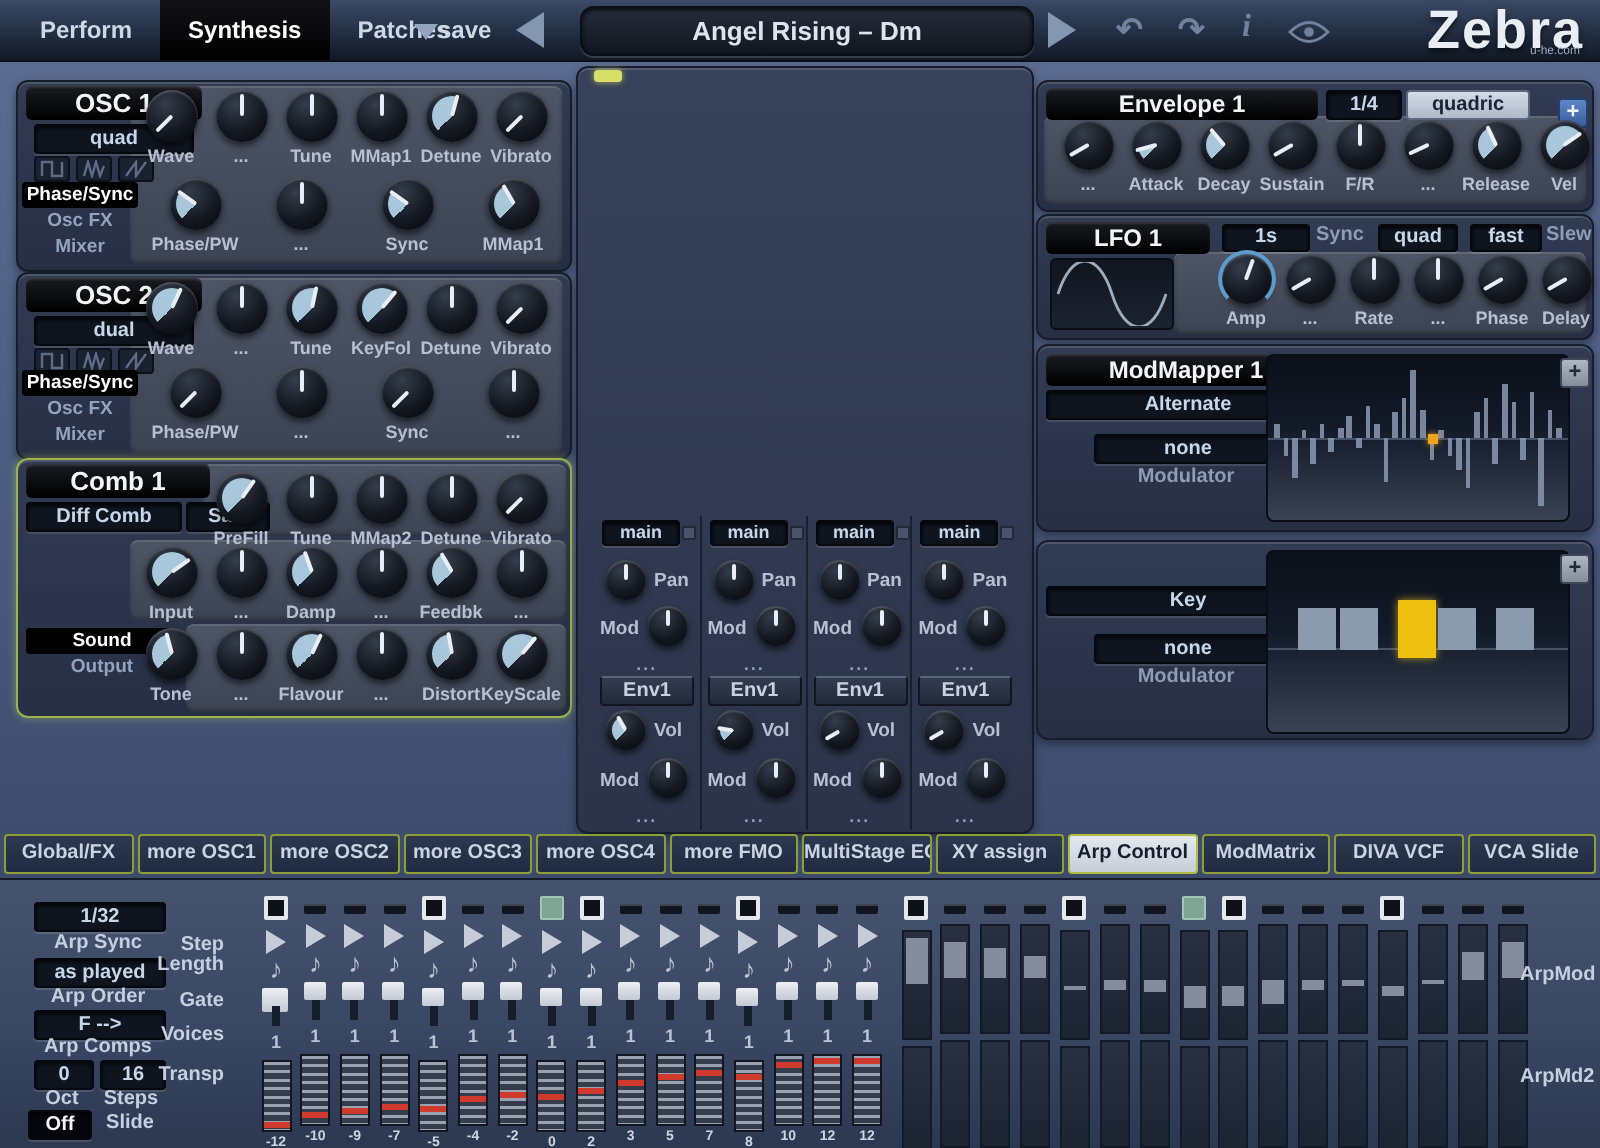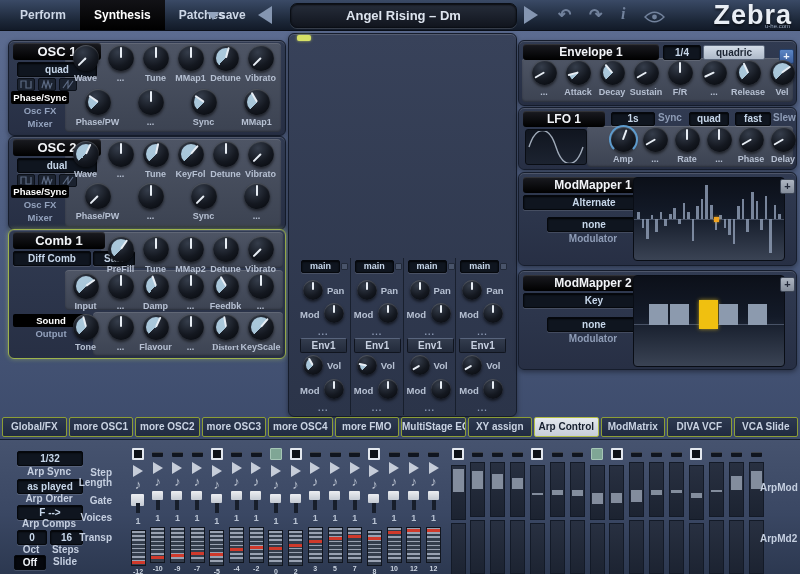--- a/index.html
+++ b/index.html
@@ -429,21 +429,21 @@
             <div class="ptr" style="transform: rotate(25deg);"></div>
           </div>
           <div class="klab">Flavour</div>
         </div>
         <div class="kcell" style="width: 35px;">
           <div class="knob" style="height: 26px; width: 26px;">
             <div class="ptr" style="transform: rotate(0deg);"></div>
           </div>
           <div class="klab">...</div>
         </div>
-        <div class="kcell" style="width: 35px; font-family: Liberation Serif, serif;">
+        <div class="kcell" style="width: 35px;">
           <div class="knob" style="height: 26px; width: 26px;">
             <div class="arcfill" style="background: conic-gradient(from -135deg, rgba(180, 212, 232, 0.92) 0deg, rgba(180, 212, 232, 0.92) 125deg, rgba(0, 0, 0, 0) 125deg);"></div>
             <div class="ptr" style="transform: rotate(-10deg);"></div>
           </div>
           <div class="klab">Distort</div>
         </div>
         <div class="kcell" style="width: 35px;">
           <div class="knob" style="height: 26px; width: 26px;">
             <div class="arcfill" style="background: conic-gradient(from -135deg, rgba(180, 212, 232, 0.92) 0deg, rgba(180, 212, 232, 0.92) 175deg, rgba(0, 0, 0, 0) 175deg);"></div>
             <div class="ptr" style="transform: rotate(40deg);"></div>
@@ -710,21 +710,20 @@
           <div class="mbar" style="left: 133.24px; top: 50%; height: 34.2px;"></div>
           <div class="mbar" style="left: 137.8px; bottom: 50%; height: 14.4px;"></div>
           <div class="mbar" style="left: 142.36px; bottom: 50%; height: 5.4px;"></div>
           <div class="mmarker" style="left: 77.52px; top: 36.5px;"></div>
         </div>
     </div>
     <div class="plusbtn plusgray" style="left:261px;top:6px">+</div>
   </div>
 
   <div class="panel" style="left:518px;top:270px;width:277px;height:98px">
-    <div class="tbox" style="left:4px;top:4px;width:140px;height:16px;font-size:12px;line-height:16px">ModMapper 2</div>
     <div class="vbox" style="left:4px;top:22px;width:140px;height:13px;line-height:13px">Key</div>
     <div class="vbox" style="left:28px;top:46px;width:92px;height:13px;line-height:13px">none</div>
     <div class="flabel" style="left:28px;top:62px;width:92px;text-align:center">Modulator</div>
     <div class="mmdisp" style="left:114px;top:4px;width:150px;height:90px">
       <div class="mmcenter" style="top:48px"></div>
       <div id="mm2-bars" style="position:absolute;inset:2px">
           <div class="mm2bar" style="left: 13.14px; width: 19px; top: 26px; height: 21px; background: rgb(140, 154, 174);"></div>
           <div class="mm2bar" style="left: 33.58px; width: 19px; top: 26px; height: 21px; background: rgb(140, 154, 174);"></div>
           <div class="mm2bar" style="left: 62.78px; width: 19px; top: 22px; height: 29px; background: rgb(240, 192, 16); box-shadow: rgba(240, 200, 30, 0.7) 0px 0px 4px;"></div>
           <div class="mm2bar" style="left: 83.22px; width: 19px; top: 26px; height: 21px; background: rgb(140, 154, 174);"></div>

